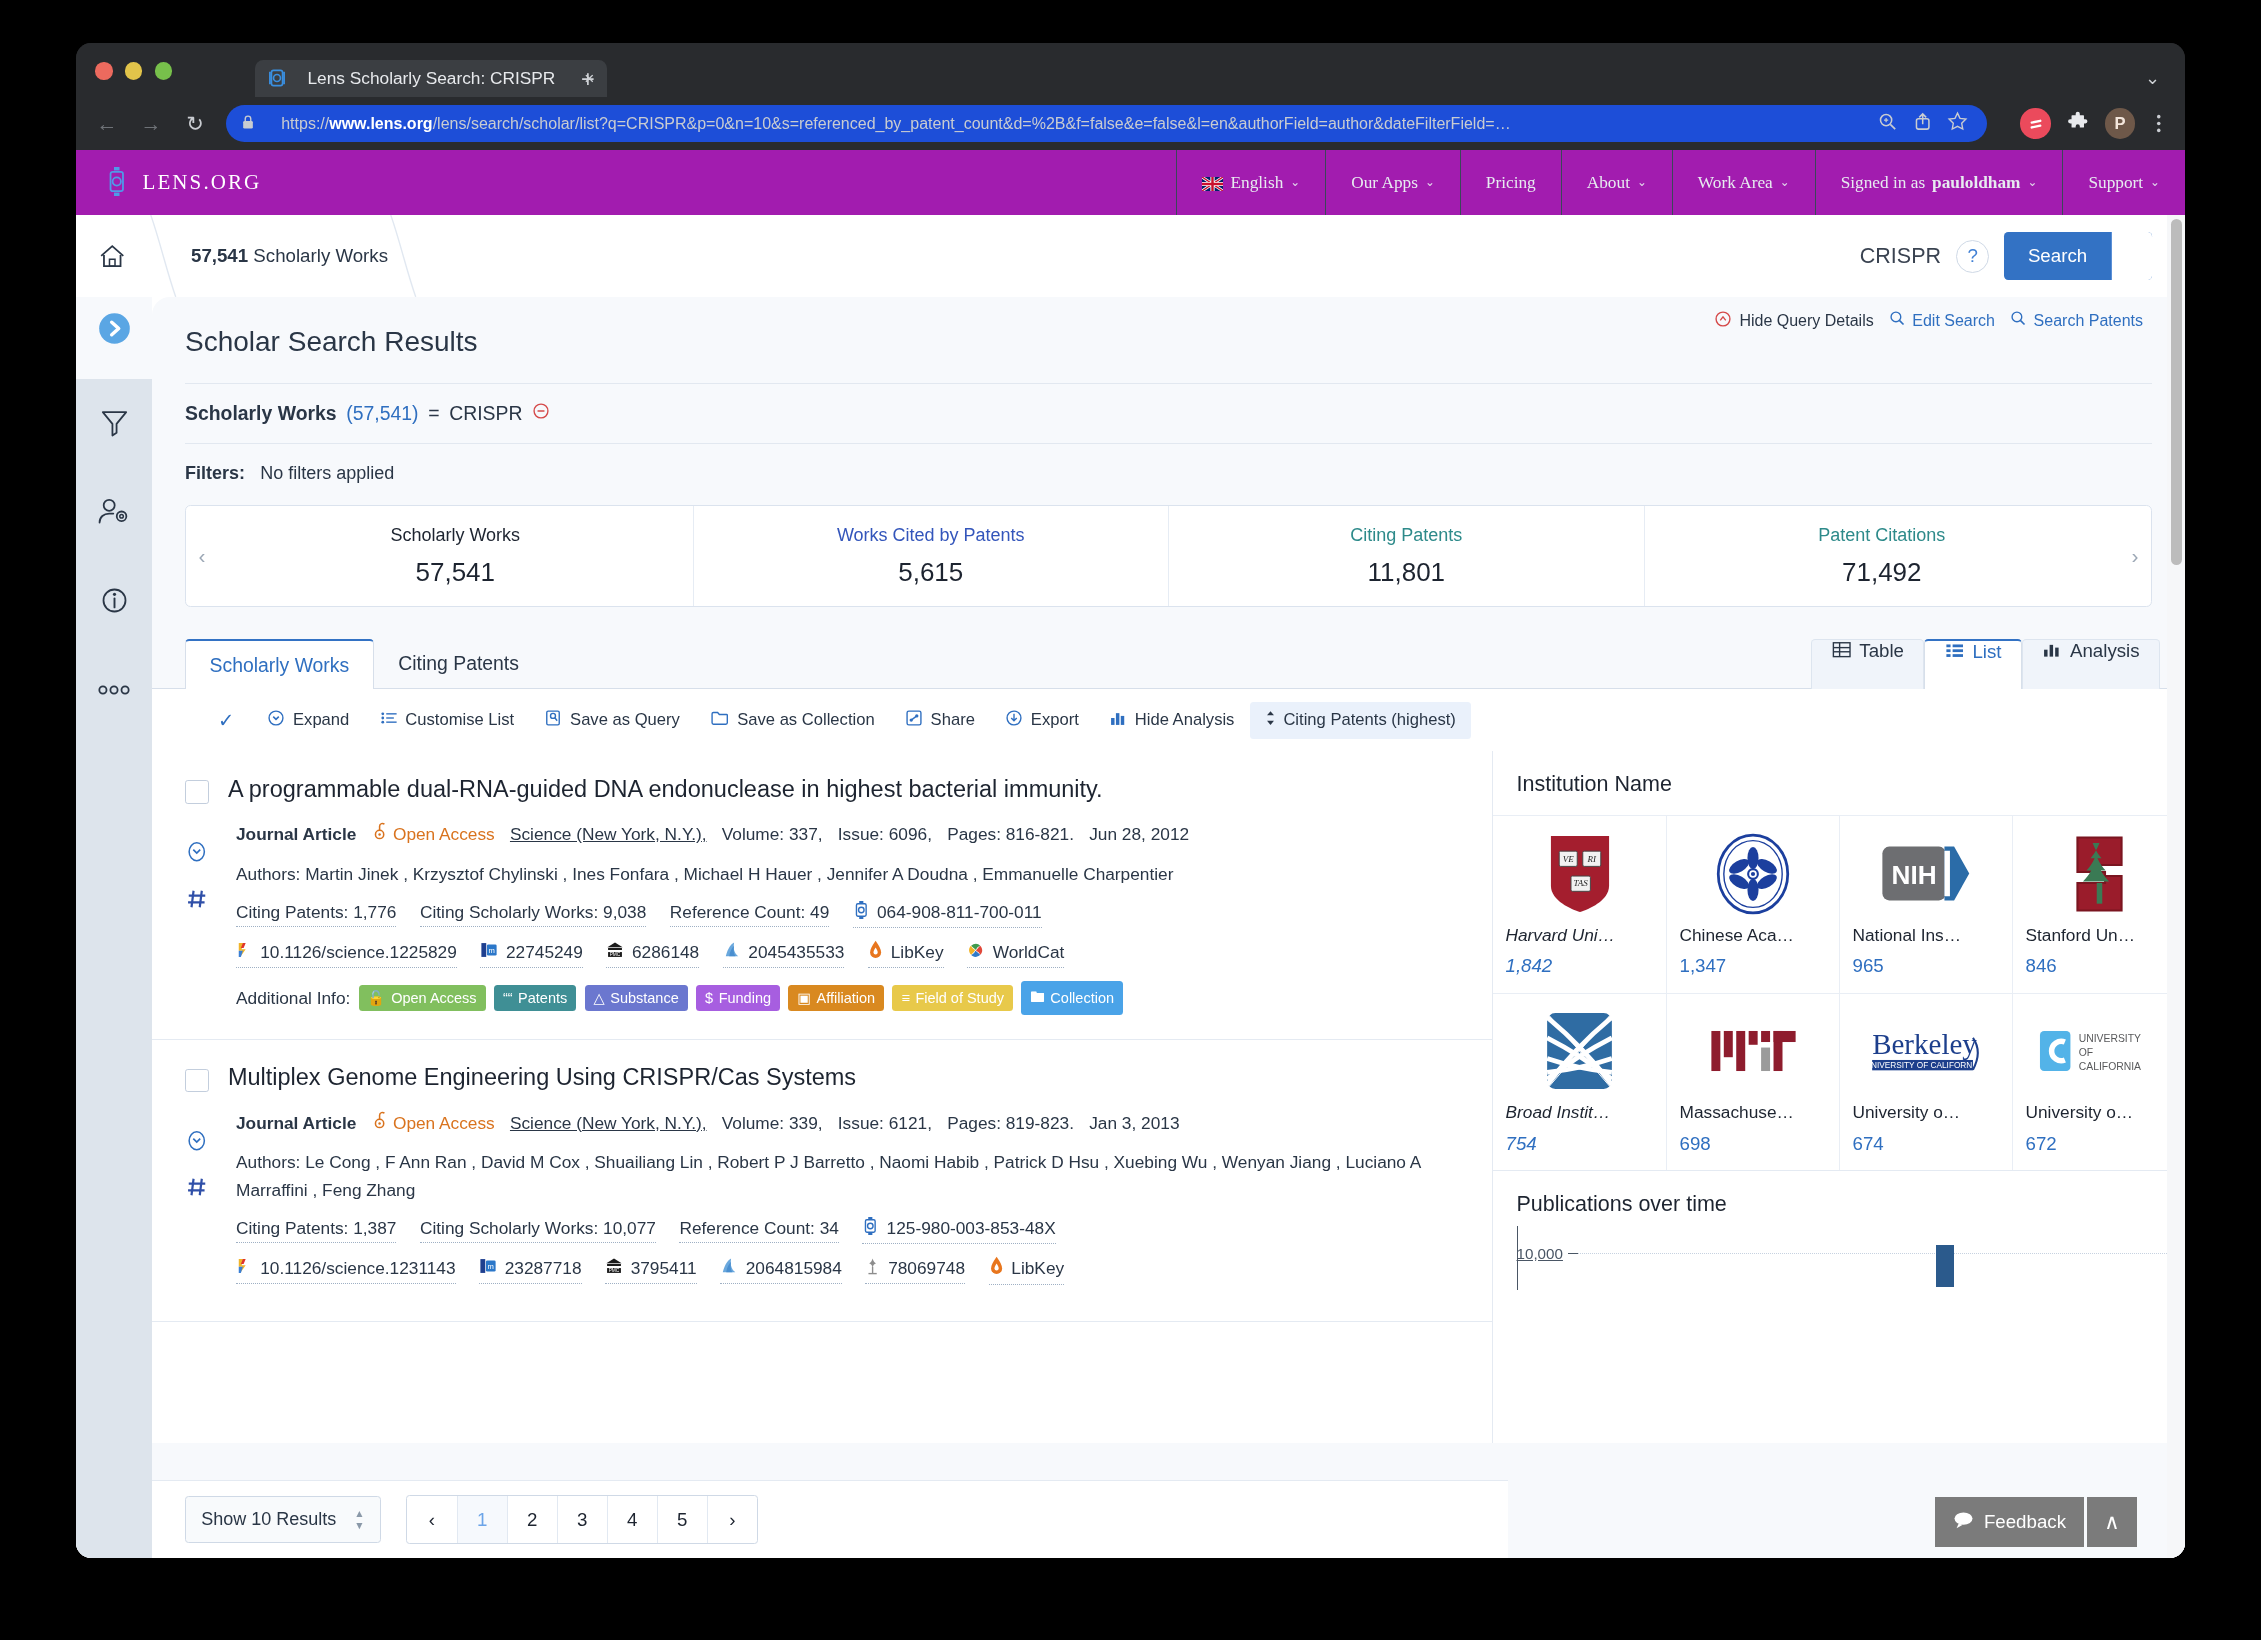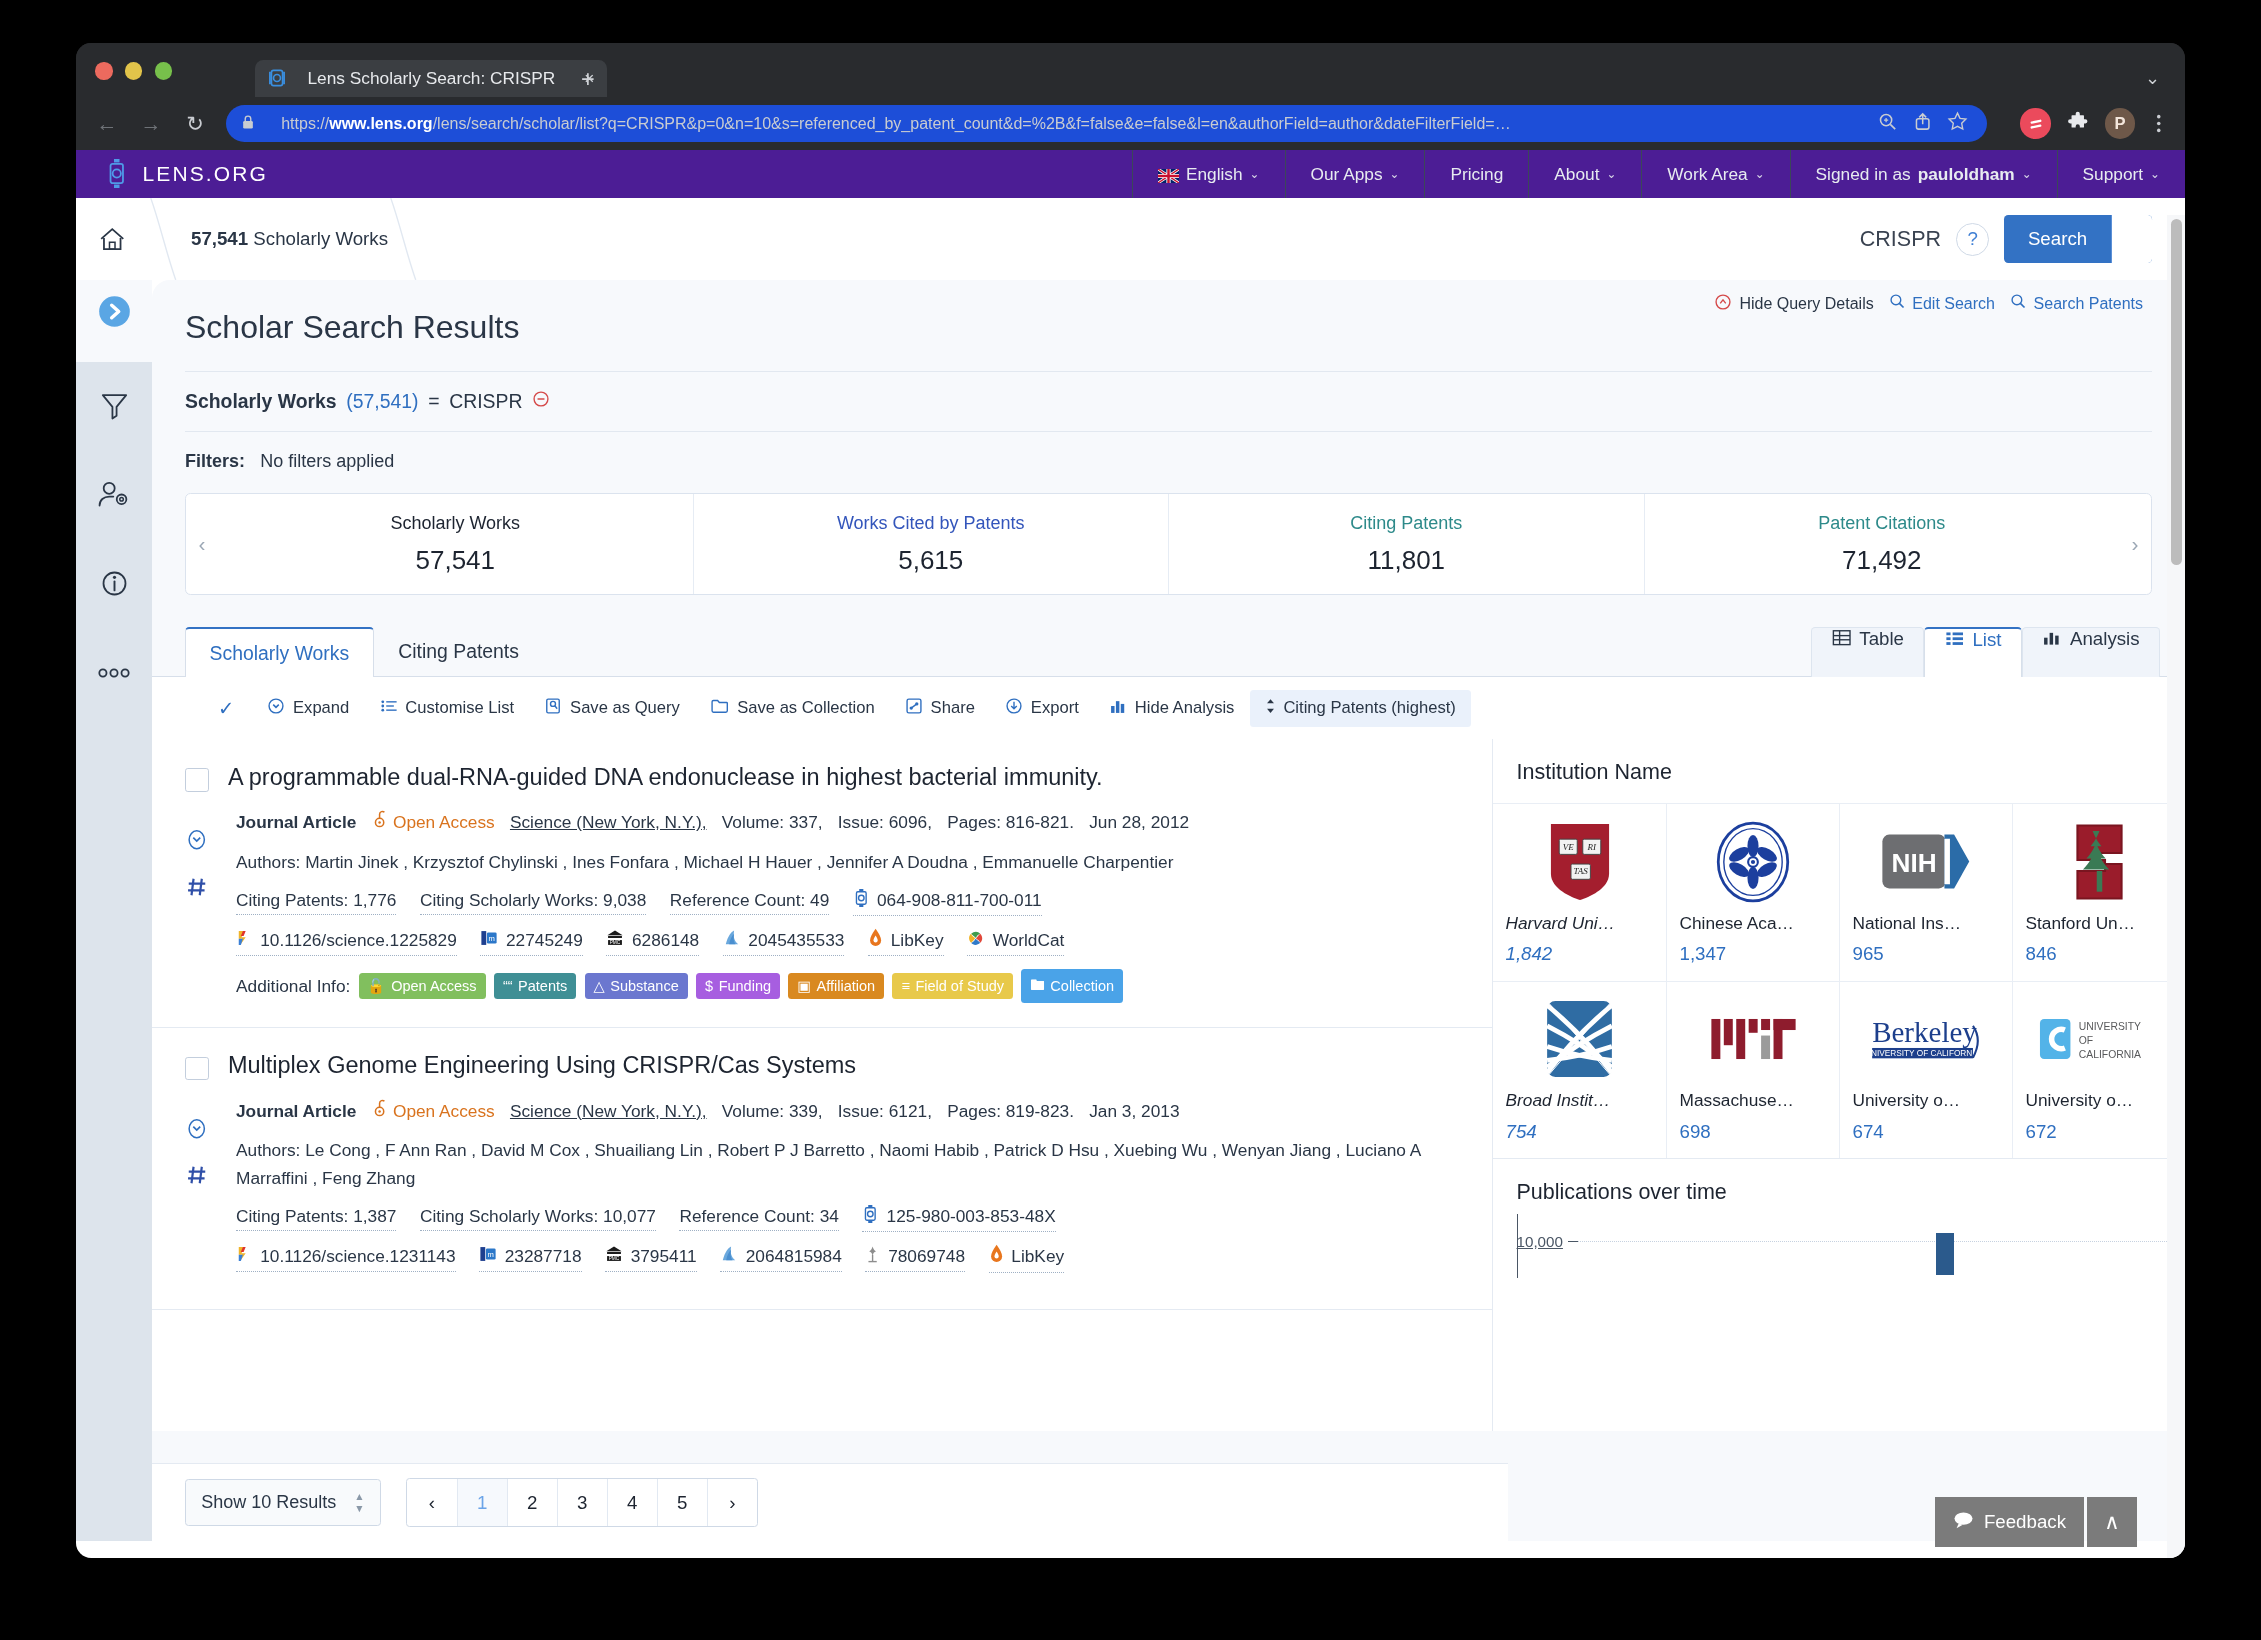--- a/index.html
+++ b/index.html
@@ -52,22 +52,23 @@
   .ext-red { background: #eb4a5c; }
   .ext-prof { background: #6e5849; color: #f3e6dc; font-size: 16.6px; font-weight: 600; }
   .kebab { color: #c9ccd1; font-size: 21px; letter-spacing: 0; line-height: .7; text-align: center; width: 16.6px;}
 
   
   #viewport {
     position: relative; height: 1408px; background: #fff; overflow: hidden;
   }
   
   .lensnav {
-    height: 48px; background: #4c1d95; display: flex; align-items: stretch;
+    height: 65px; background: #a21caf; display: flex; align-items: stretch;
     position: relative;
+    font-family: Liberation Serif, serif;
   }
   .brand { display: flex; align-items: center; gap: 14px; padding-left: 29px; }
   .brand .wordmark { color: #fff; font-size: 21px; letter-spacing: 2.1px; font-weight: 500; }
   .navitems { display: flex; margin-left: auto; align-items: stretch; }
   .navitem {
     display: flex; align-items: center; gap: 7px; padding: 0 25px;
     color: #e7ebf0; font-size: 17.3px; border-left: 0.7px solid #3b4759; cursor: pointer;
   }
   .navitem .chev { font-size: 11.8px; opacity: .9; }
   .navitem b { font-weight: 700; }
@@ -99,21 +100,21 @@
     width: 76px; flex: 0 0 76px; background: #dde4ec; position: relative;
     border-top-right-radius: 18px;
   }
   .rail-top {
     height: 64px; background: #f7f9fc; display: flex; align-items: center; justify-content: center;
   }
   .rail-round { background: #f7f9fc; height: 18px; }
   .rail-ic { height: 89px; display: flex; align-items: center; justify-content: center; cursor: pointer; }
   .content { flex: 1; background: #f7f9fc; border-top-left-radius: 18px; position: relative; overflow: hidden; }
 
-  .page-title { font-size: 32px; color: #2a3646; font-weight: 400; padding: 29px 0 0 33px; }
+  .page-title { font-size: 28px; color: #2a3646; font-weight: 400; padding: 29px 0 0 33px; }
   .qdetail-row {
     position: absolute; right: 42px; top: 12.5px; display: flex; gap: 15px; align-items: center;
   }
   .qd-item { display: flex; align-items: center; gap: 7px; font-size: 16px; color: #2f6fc0; cursor: pointer; }
   .qd-item.muted { color: #2a3646; }
 
   .qsummary {
     margin: 25px 33px 0 33px; border-top: 0.7px solid #e2e8f0; border-bottom: 0.7px solid #e2e8f0;
     padding: 18px 0; font-size: 19.4px; color: #2a3646; display: flex; align-items: center; gap: 9.7px;
   }

